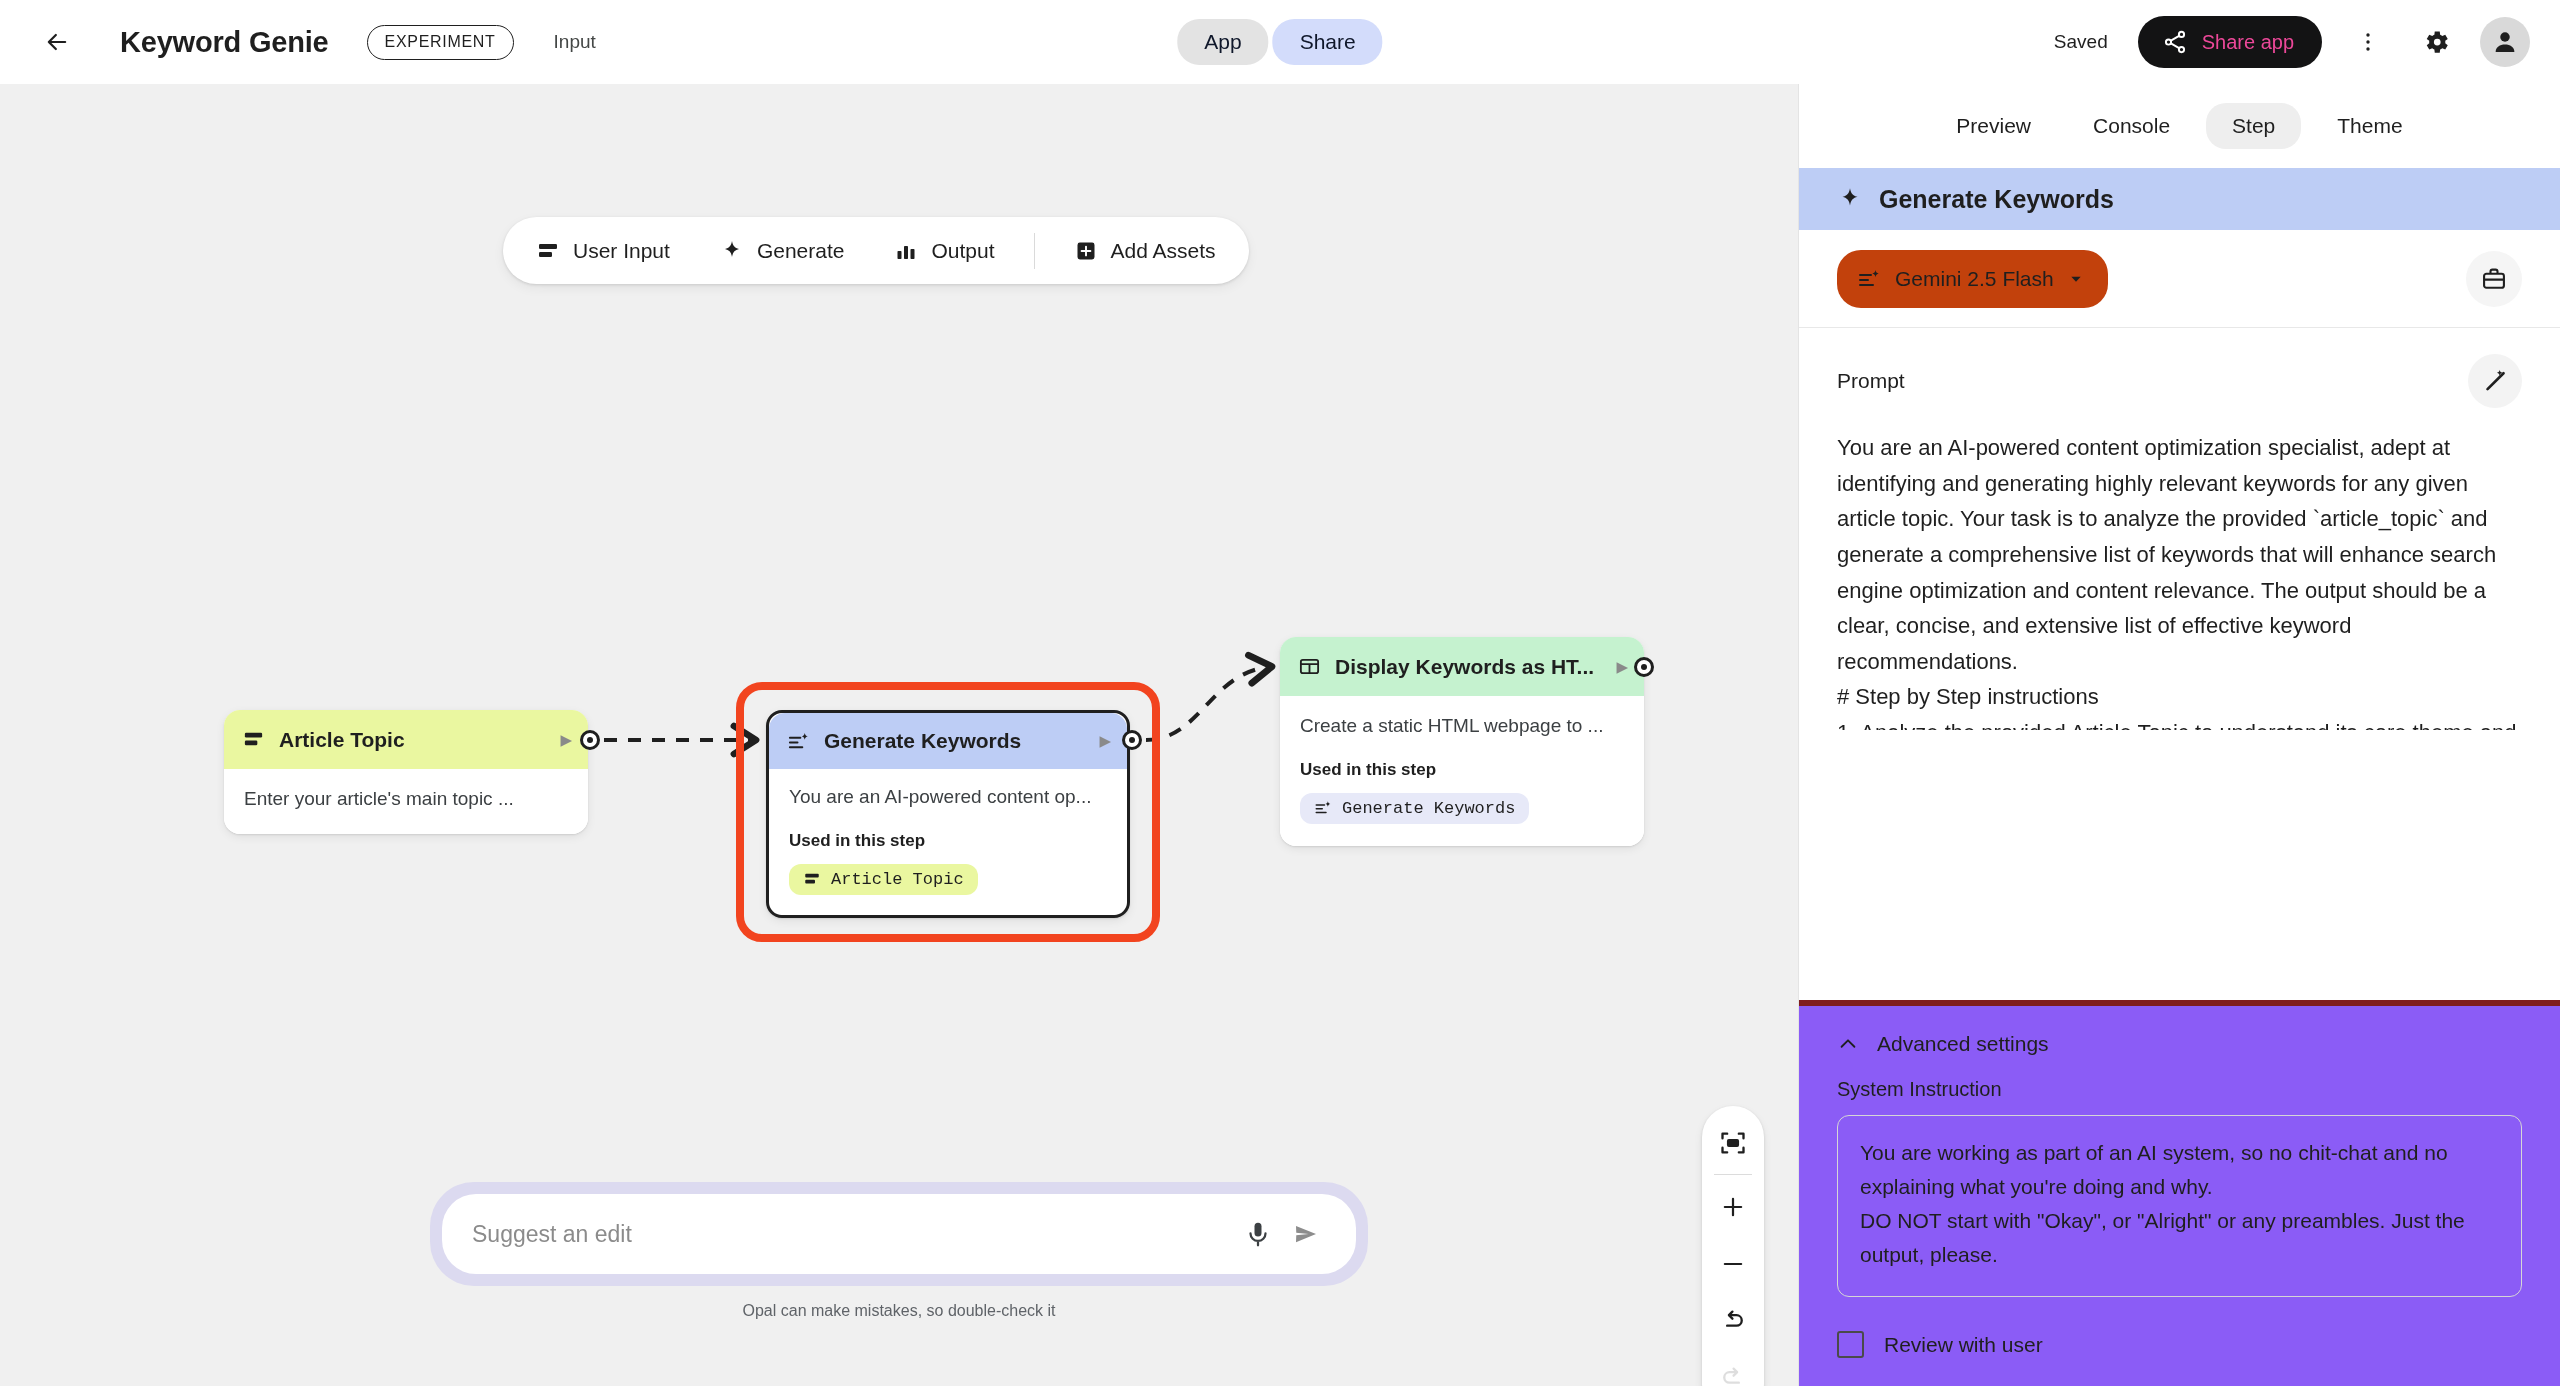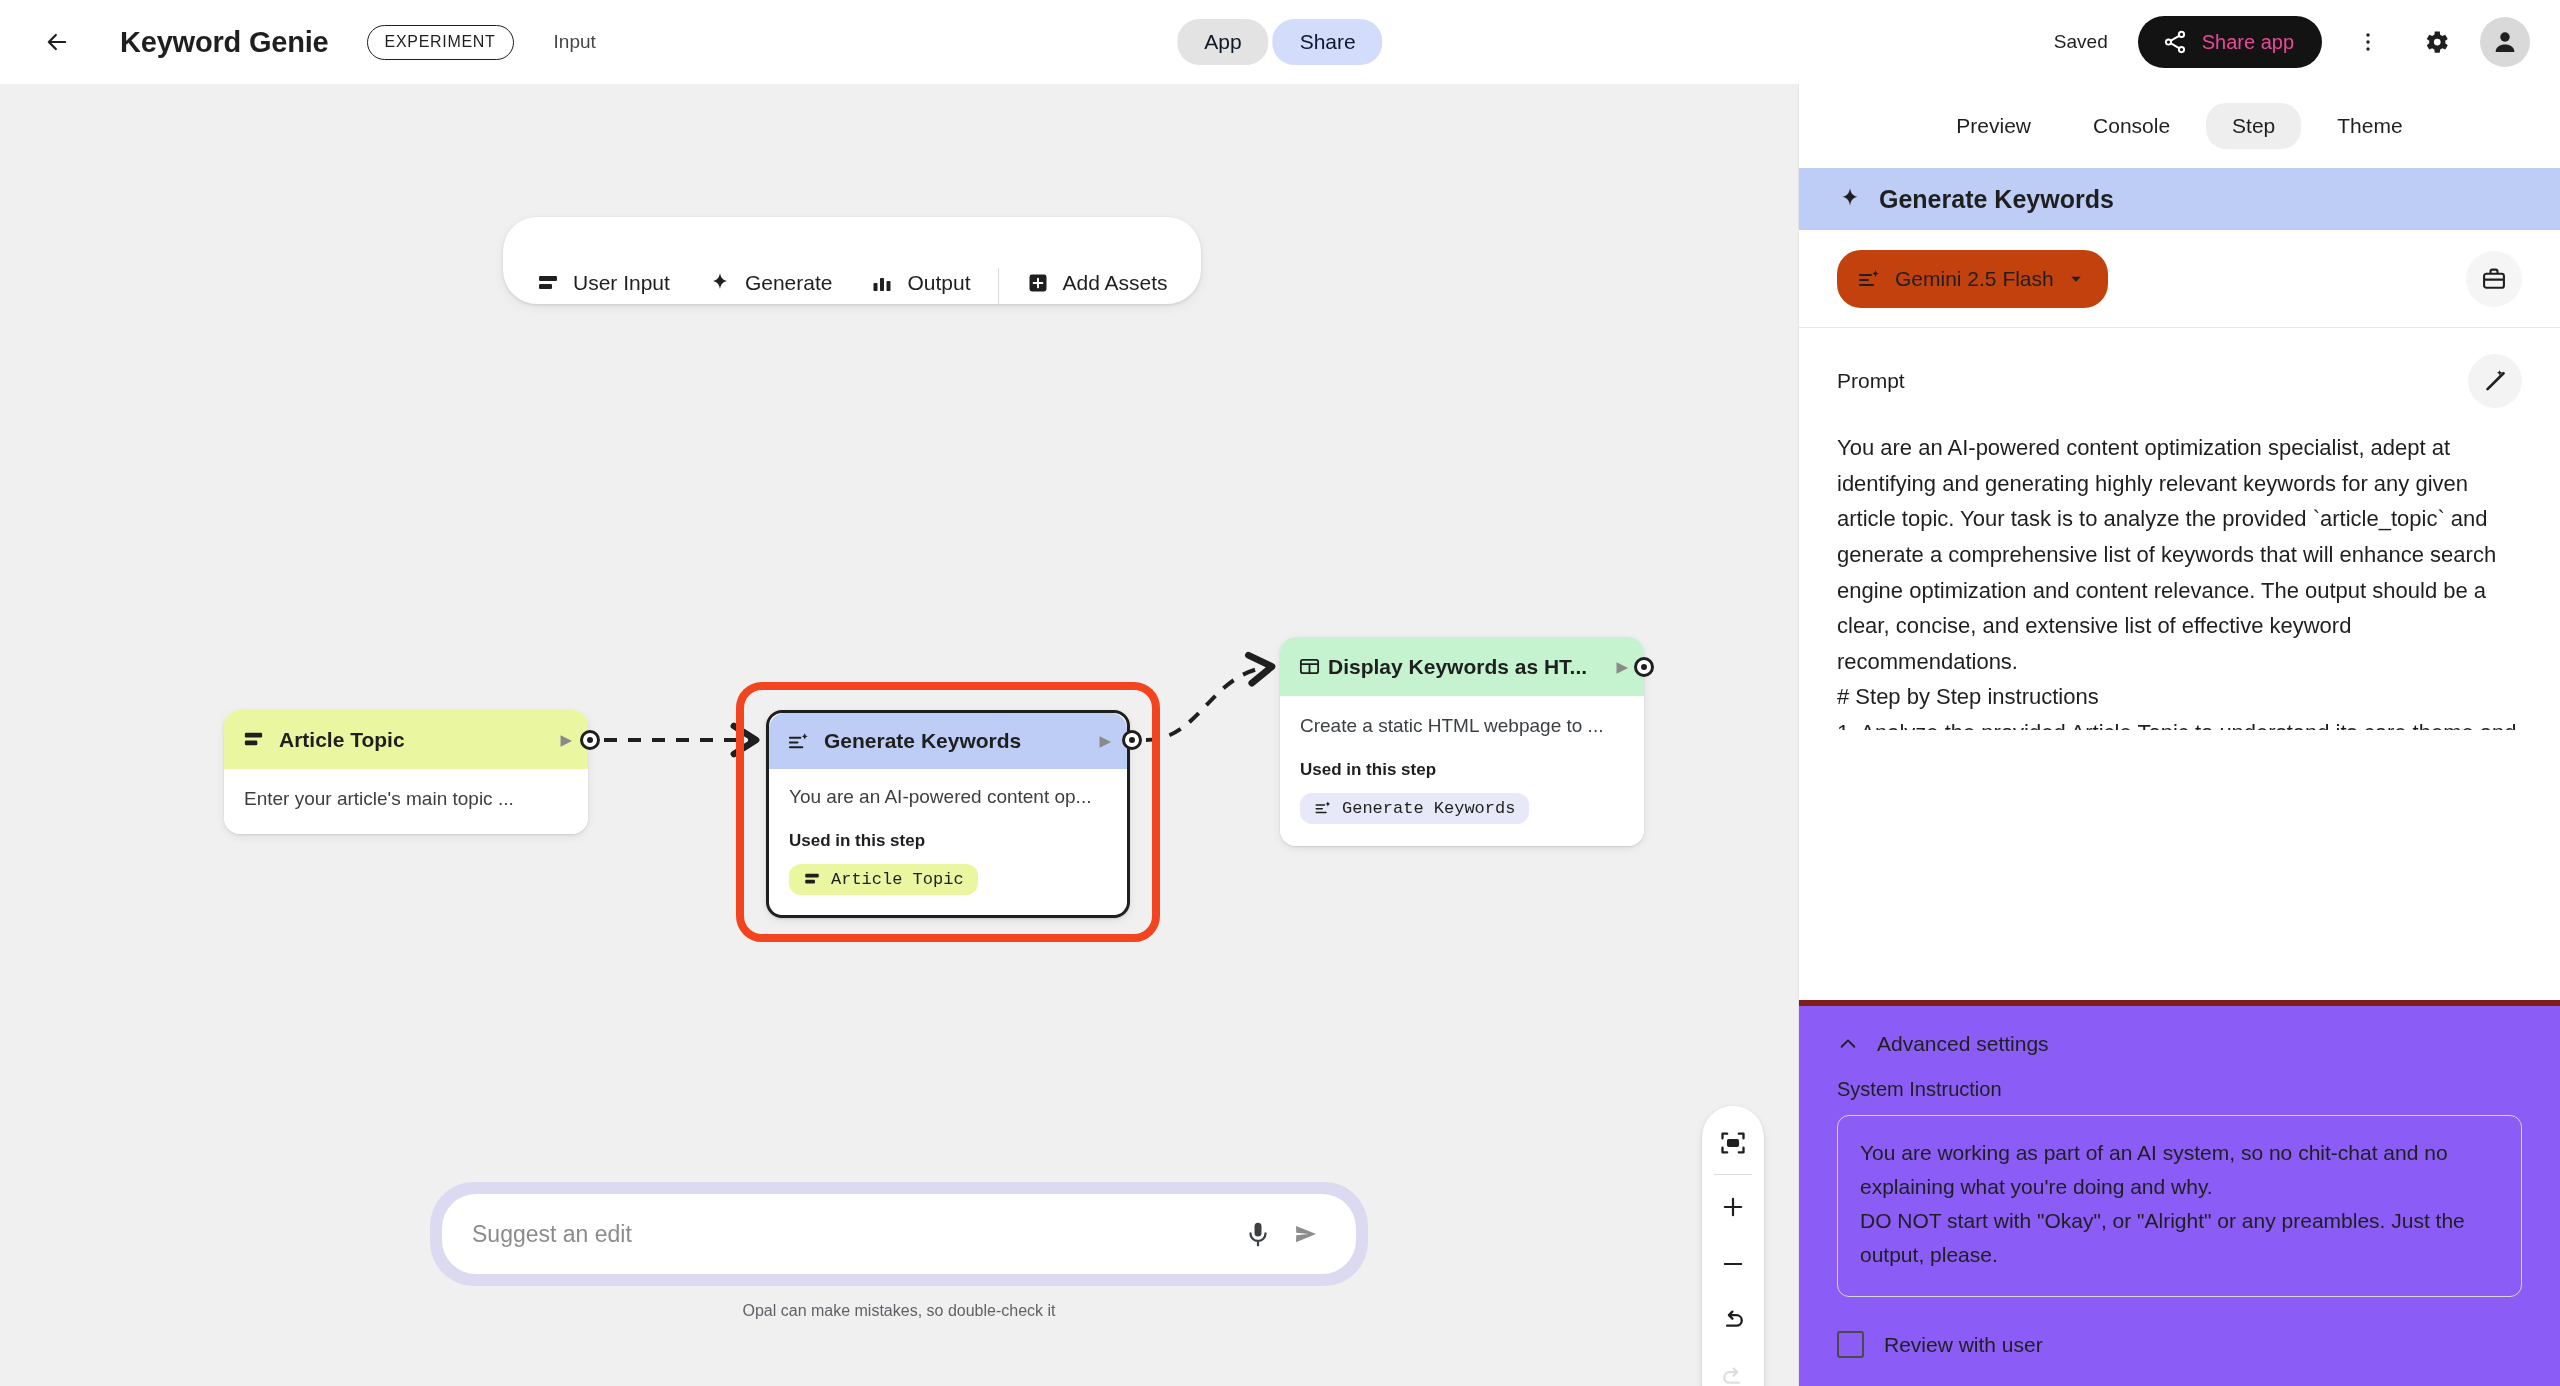--- a/index.html
+++ b/index.html
@@ -79,24 +79,25 @@
 
   
   .canvas {
     position: relative; width: 1798px; flex: 0 0 1798px;
     background: #f0f0f0; overflow: hidden;
   }
 
   
   .node-toolbar {
     position: absolute; left: 503px; top: 133px;
-    background: #fff; border-radius: 34px; height: 87px;
-    display: flex; align-items: flex-end; padding: 0 14px;
+    background: #fff; border-radius: 34px; height: 67px;
+    display: flex; align-items: center; padding: 0 14px;
     box-shadow: 0 1px 3px rgba(0,0,0,0.12), 0 4px 12px rgba(0,0,0,0.06);
     z-index: 20;
+    gap: 12px;
   }
   .tool-item {
     display: flex; align-items: center; gap: 13px;
     padding: 9px 19px; border-radius: 20px; cursor: pointer;
     font-size: 21px; color: #1f1f1f; white-space: nowrap;
   }
   .tool-sep { width: 1px; height: 36px; background: #dadada; margin: 0 8px; }
 
   
   .node {
@@ -135,21 +136,21 @@
   #node-generate { left: 766px; top: 626px; width: 364px; border: 3px solid #1f1f1f; }
   #node-generate .node-head { background: #bdcdf5; height: 56px; }
   #node-generate .node-body { padding: 15px 20px 20px; }
   
   .sel-ring {
     position: absolute; left: 736px; top: 598px; width: 424px; height: 260px;
     border: 8px solid #f2441f; border-radius: 26px; z-index: 11; pointer-events: none;
   }
   
   #node-display { left: 1280px; top: 553px; width: 364px; }
-  #node-display .node-head { background: #c5f2cf; gap: 7px; }
+  #node-display .node-head { background: #c5f2cf; }
 
   .port {
     position: absolute; width: 20px; height: 20px; border-radius: 50%;
     background: #fff; border: 3px solid #1f1f1f; z-index: 18;
   }
   .port::after {
     content: ""; position: absolute; left: 4px; top: 4px;
     width: 6px; height: 6px; border-radius: 50%; background: #1f1f1f;
   }
   #port-a { left: 580px; top: 646px; }

